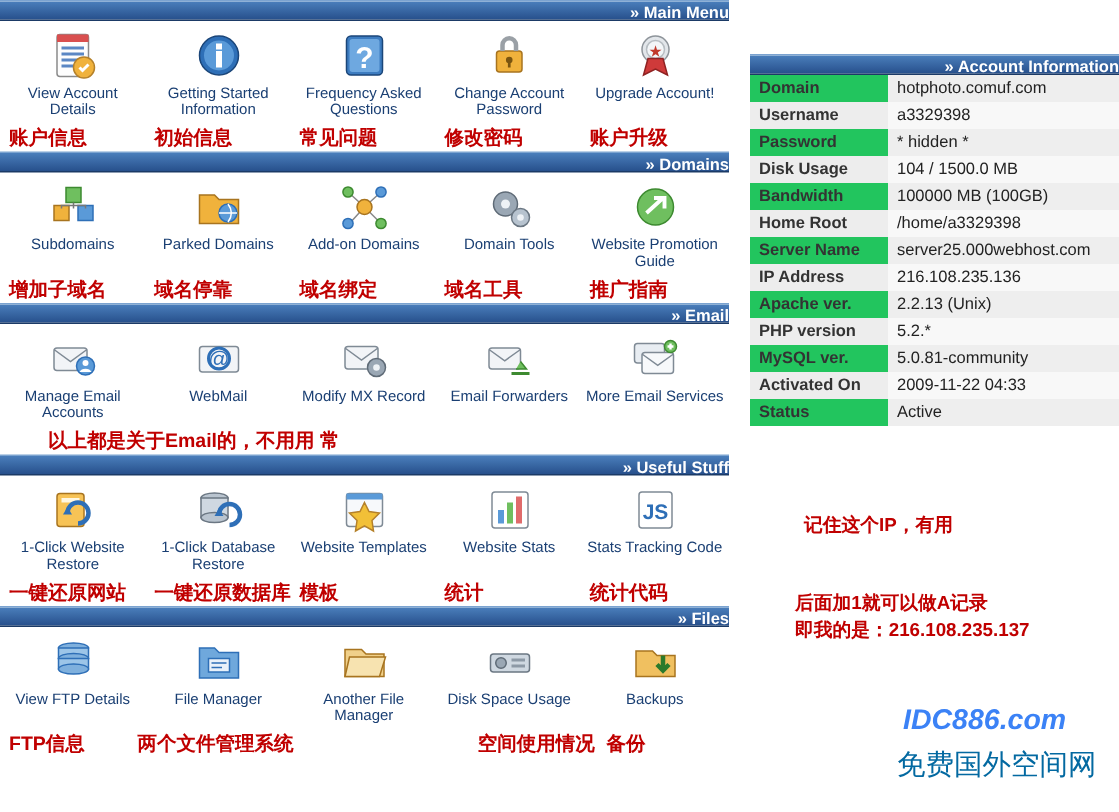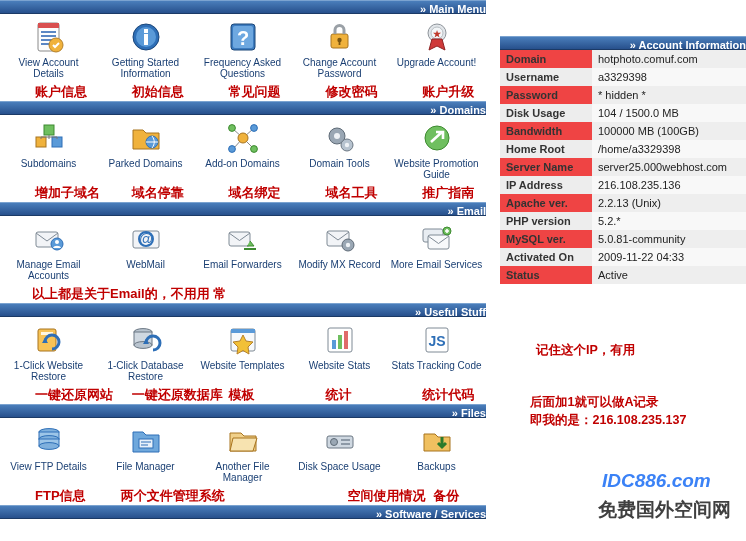--- a/index.html
+++ b/index.html
@@ -36,39 +36,39 @@
     display:block;
   }
 
   
   .annot {
     color:#c00000; font-size:13px; font-weight:bold;
     line-height:15px; height:20px; padding-left:2px;
     display:flex; align-items:center;
   }
   .annot span { display:inline-block; }
-  .annot.grid-annot { display:flex; width:486px;margin-left:29px; }
+  .annot.grid-annot { display:flex; width:486px; }
   .annot.grid-annot span { width:97px; text-align:left; padding-left:4px; }
 
   
   .acct { width:246px; border-collapse:collapse; }
   .acct td { font-size:11px; padding:3px 6px; vertical-align:middle; }
   .acct tr.odd  td { background:#eeeeee; }
   .acct tr.even td { background:#f8f8f8; }
   .acct td.k { width:92px; color:#333; font-weight:bold; }
   .acct td.v { color:#222; }
-  .acct tr.odd td.k { background:#ef4444; }
+  .acct tr.odd td.k { background:#22c55e; }
   .acct tr.even td.k { background:#ededed; }
 
   
   .rannot { position:absolute; color:#c00000; font-size:12.5px; font-weight:bold; line-height:17px; }
 
   
   .wm1 { position:absolute; left:602px; top:470px; color:#3b82f6; font-size:19px; font-weight:bold; font-style:italic; }
-  .wm2 { position:absolute; left:598px; top:497px; color:#404040; font-size:19px; font-weight:bold; }
+  .wm2 { position:absolute; left:598px; top:497px; color:#0369a1; font-size:19px; font-weight:normal; }
 
   svg { display:block; }
 </style>
 </head>
 <body>
 
 <div id="left">
 
   <div class="bar">» Main Menu</div>
   <div class="grid">
@@ -226,38 +226,38 @@
           <rect x="4" y="9" width="26" height="17" rx="2" fill="#f2f4f7" stroke="#7f8a95"></rect>
           <circle cx="17" cy="17" r="7" fill="none" stroke="#2e6fb7" stroke-width="2"></circle>
           <text x="17" y="22" font-size="14" fill="#2e6fb7" text-anchor="middle" font-family="Liberation Sans, sans-serif">@</text>
         </svg>
       </div>
       <span class="lb">WebMail</span>
     </div>
     <div class="cell">
       <div class="ic">
         <svg width="34" height="34" viewBox="0 0 34 34">
+          <rect x="4" y="9" width="22" height="15" rx="2" fill="#f2f4f7" stroke="#7f8a95"></rect>
+          <path d="M4 10l11 8 11-8" fill="none" stroke="#7f8a95"></path>
+          <circle cx="25" cy="23" r="6" fill="#9aa7b4" stroke="#5f6b77"></circle>
+          <circle cx="25" cy="23" r="2.2" fill="#eef2f6"></circle>
+        </svg>
+      </div>
+      <span class="lb">Modify MX Record</span>
+    </div>
+    <div class="cell">
+      <div class="ic">
+        <svg width="34" height="34" viewBox="0 0 34 34">
           <rect x="3" y="10" width="21" height="14" rx="2" fill="#f2f4f7" stroke="#7f8a95"></rect>
           <path d="M3 11l10.5 7.5L24 11" fill="none" stroke="#7f8a95"></path>
           <path d="M21 24h7l-4-5" fill="#6fbf5f" stroke="#3d8a30"></path>
           <path d="M18 27h12" stroke="#3d8a30" stroke-width="2"></path>
         </svg>
       </div>
       <span class="lb">Email Forwarders</span>
-    </div>
-    <div class="cell">
-      <div class="ic">
-        <svg width="34" height="34" viewBox="0 0 34 34">
-          <rect x="4" y="9" width="22" height="15" rx="2" fill="#f2f4f7" stroke="#7f8a95"></rect>
-          <path d="M4 10l11 8 11-8" fill="none" stroke="#7f8a95"></path>
-          <circle cx="25" cy="23" r="6" fill="#9aa7b4" stroke="#5f6b77"></circle>
-          <circle cx="25" cy="23" r="2.2" fill="#eef2f6"></circle>
-        </svg>
-      </div>
-      <span class="lb">Modify MX Record</span>
     </div>
     <div class="cell">
       <div class="ic">
         <svg width="34" height="34" viewBox="0 0 34 34">
           <rect x="3" y="7" width="20" height="13" rx="2" fill="#e8edf2" stroke="#7f8a95"></rect>
           <rect x="8" y="13" width="21" height="14" rx="2" fill="#f7f9fb" stroke="#7f8a95"></rect>
           <path d="M8 14l10.5 7.5L29 14" fill="none" stroke="#7f8a95"></path>
           <circle cx="27" cy="9" r="4" fill="#6fbf5f" stroke="#3d8a30"></circle>
           <path d="M25 9h4M27 7v4" stroke="#fff" stroke-width="1.6"></path>
         </svg>
@@ -388,21 +388,20 @@
     </div>
   </div>
   <div class="annot grid-annot">
     <span>FTP信息</span>
     <span style="width:160px;">两个文件管理系统</span>
     <span></span>
     <span>空间使用情况</span>
     <span>备份</span>
   </div>
 
-  <div class="bar">» Software / Services</div>
 </div>
 
 <div id="right">
   <div class="bar">» Account Information</div>
   <table class="acct">
     <tbody>
         <tr class="odd">
       <td class="k">Domain</td>
       <td class="v">hotphoto.comuf.com</td>
     </tr>

